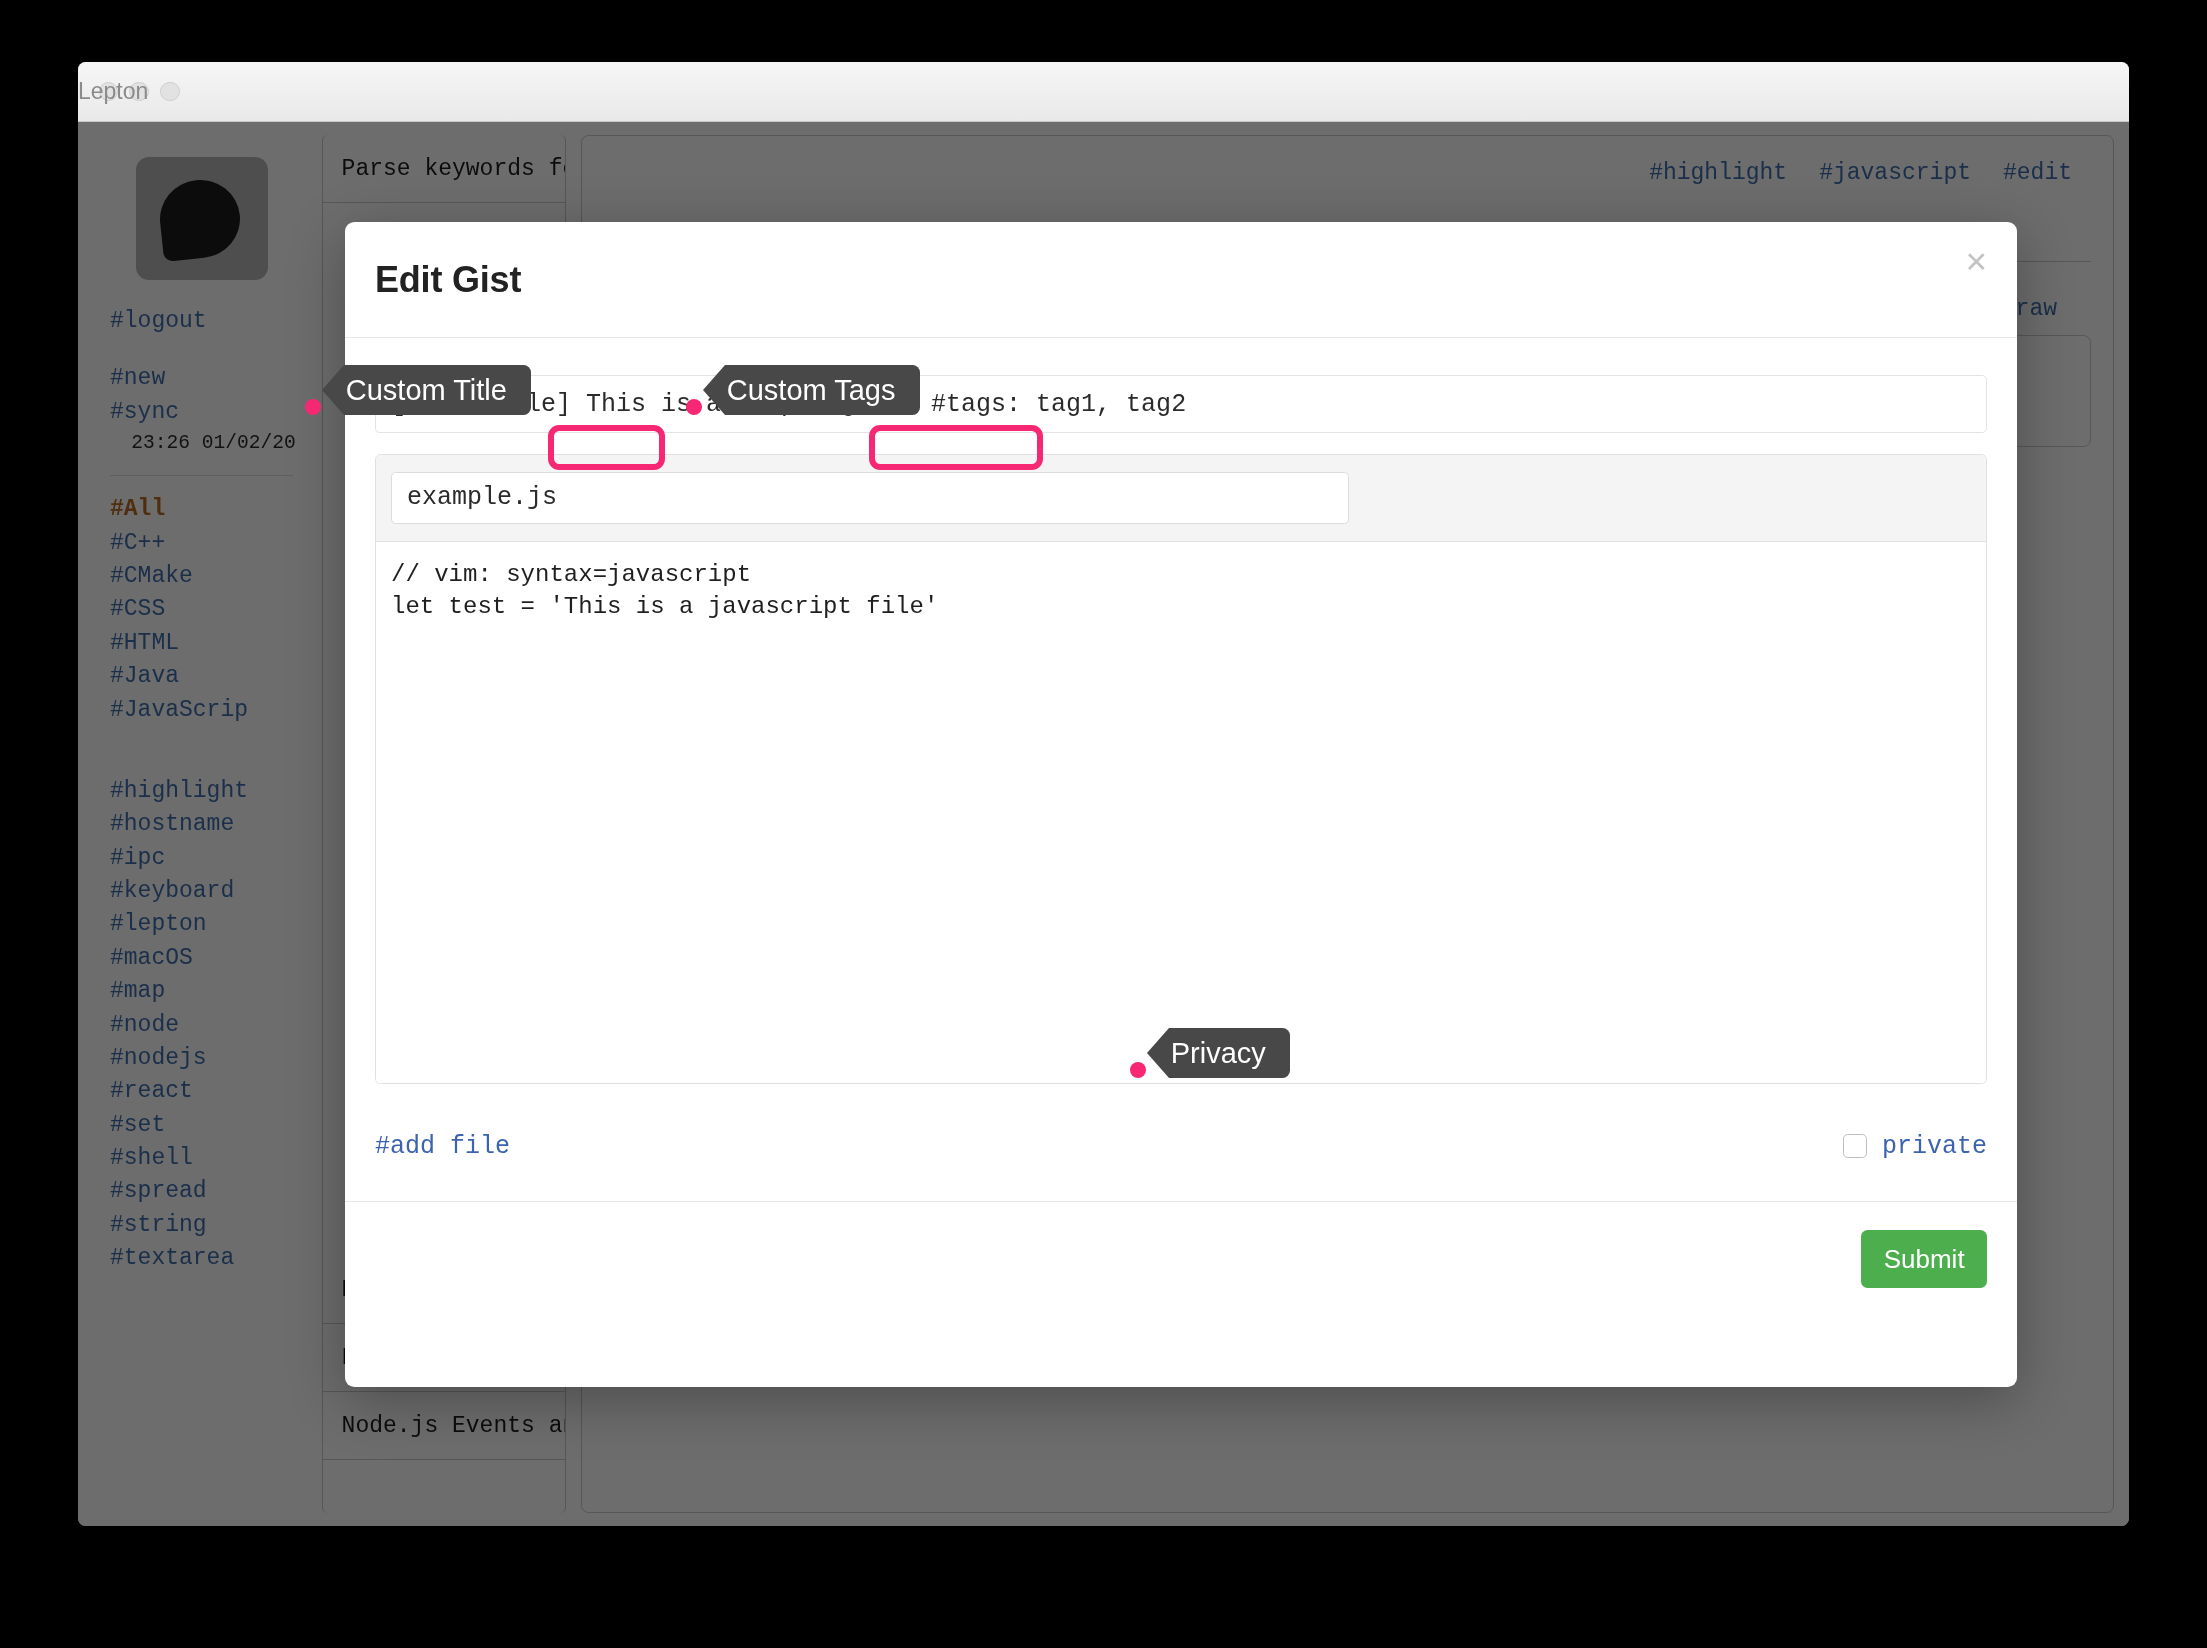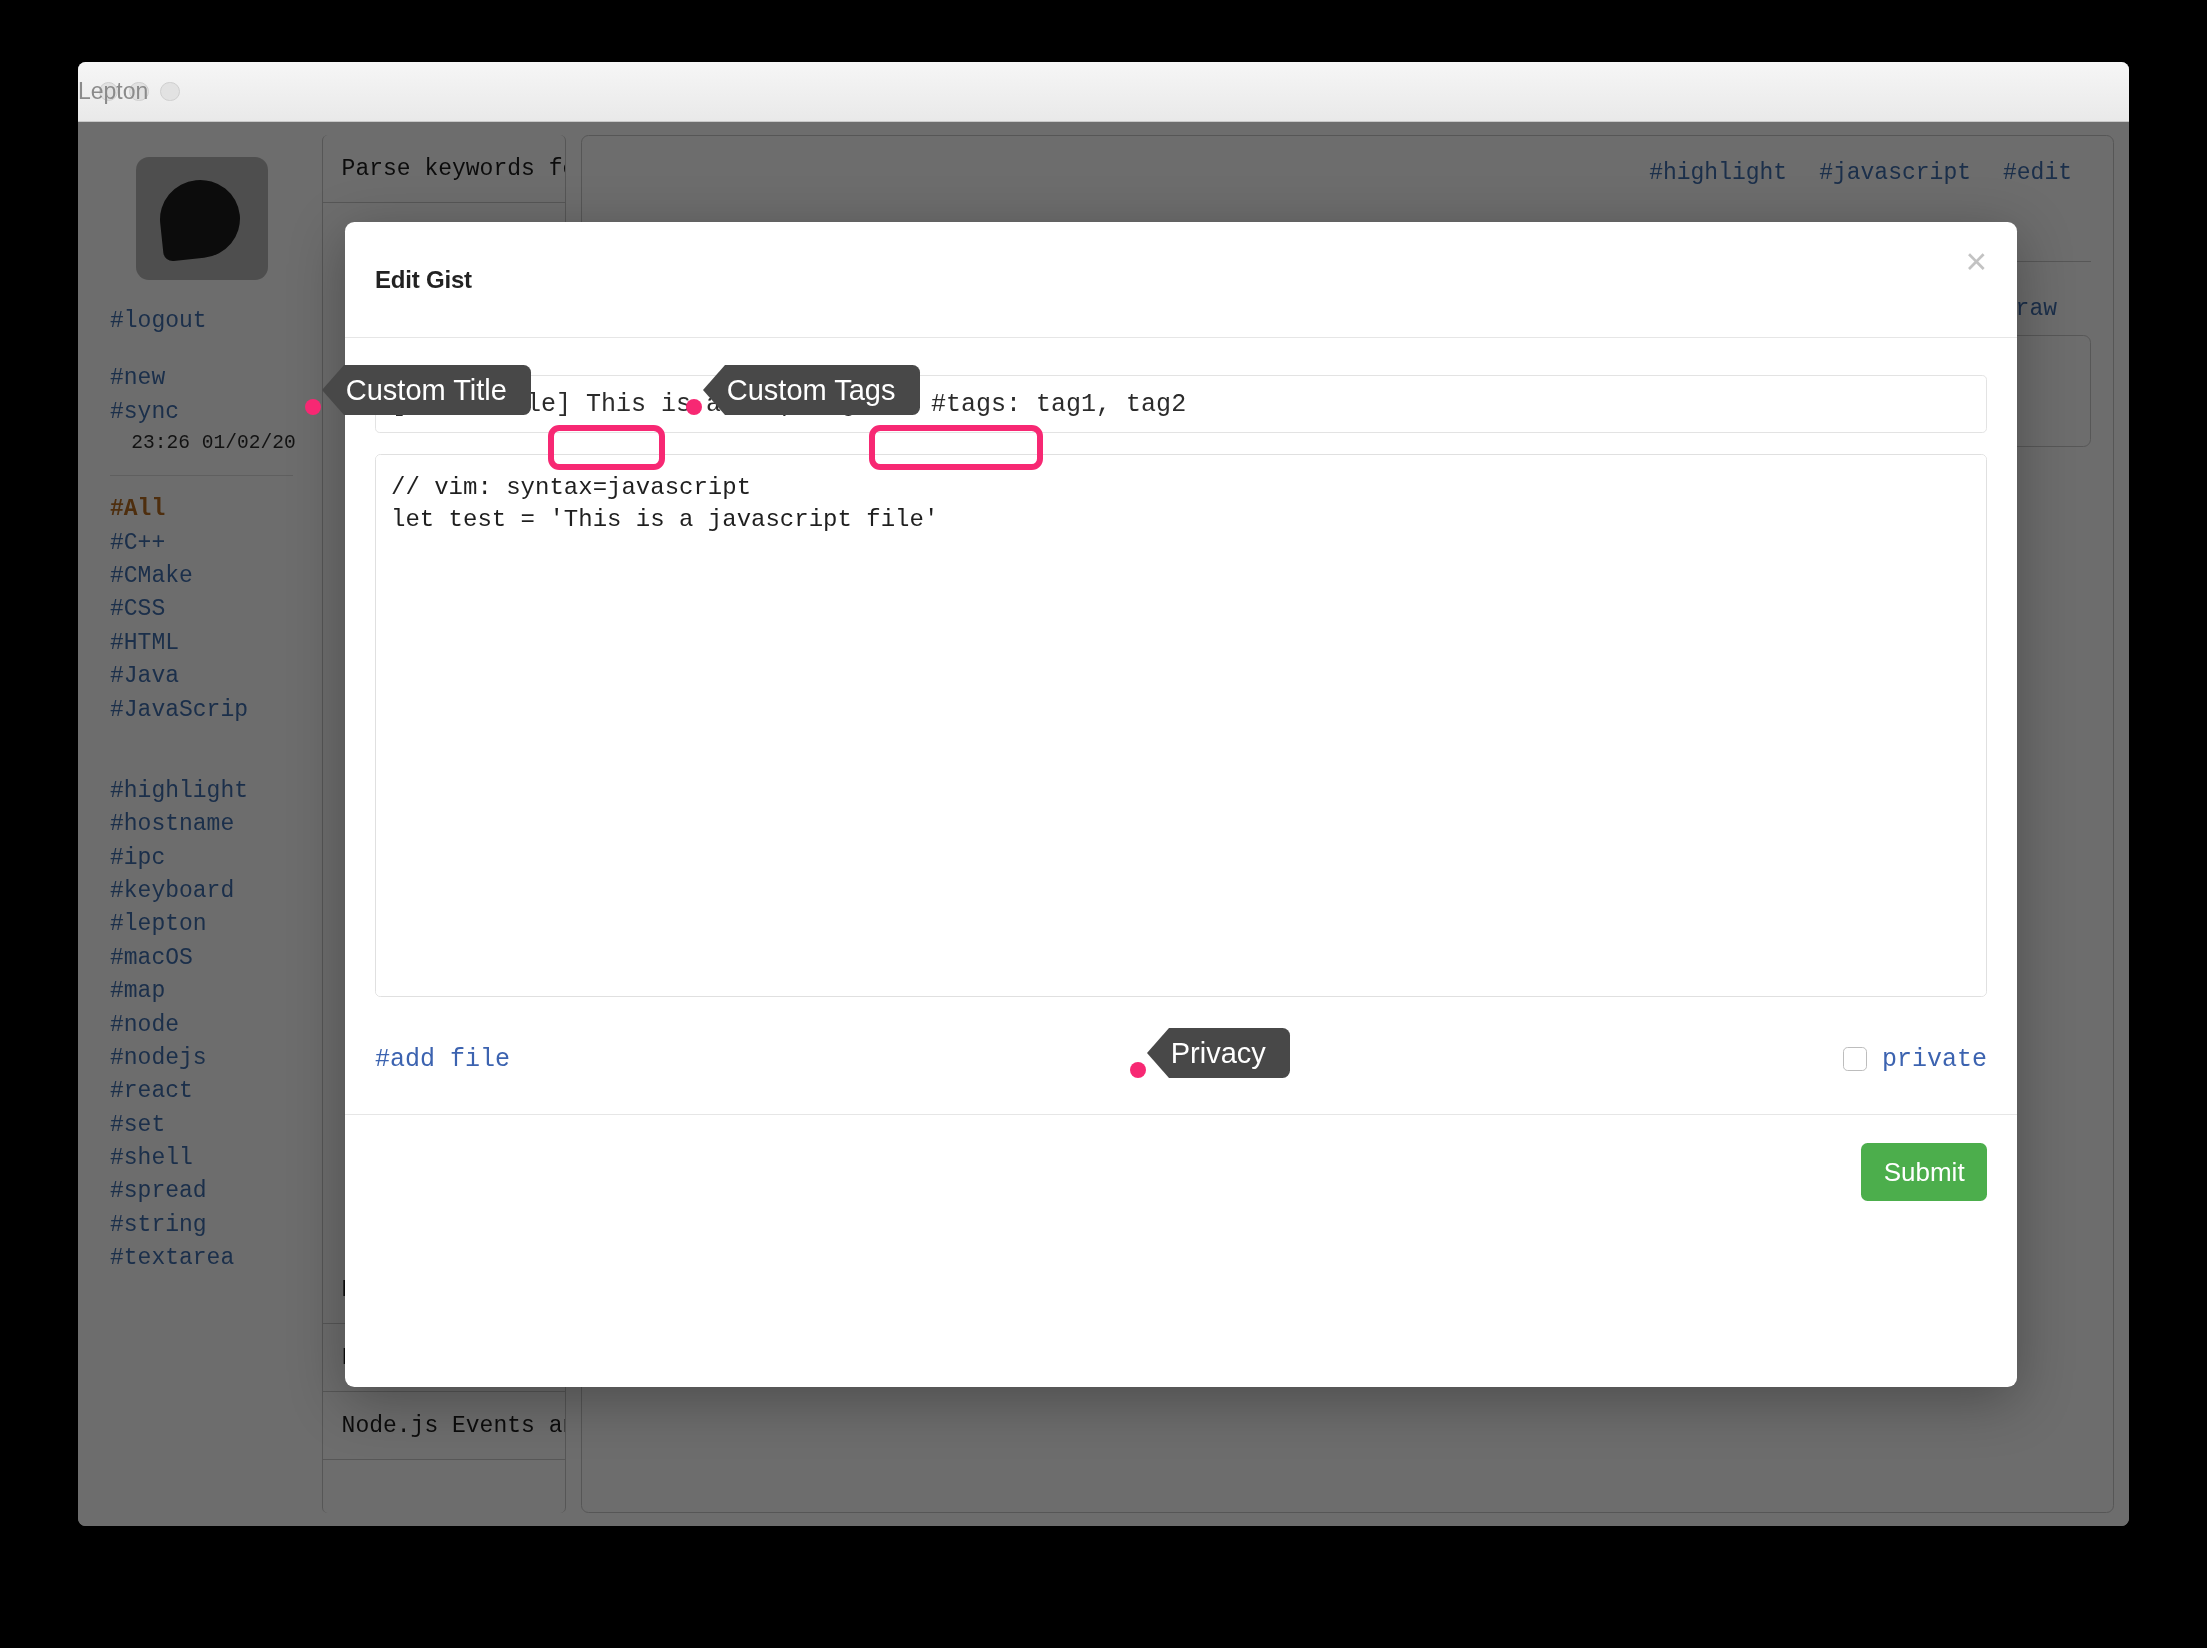--- a/index.html
+++ b/index.html
@@ -117,21 +117,21 @@
     border-radius: 9.3px;
     box-shadow: 0 13px 56px rgba(0,0,0,.30);
     overflow: visible;
   }
   #modal-header {
     position: relative; height: 116px;
     border-bottom: 0.9px solid #e6e6e6;
     display: flex; align-items: center;
   }
   #modal-title {
-    font-size: 24px; font-weight: bold; color: #222;
+    font-size: 36px; font-weight: bold; color: #222;
     margin-left: 30px; letter-spacing: -0.2px;
   }
   #modal-close {
     position: absolute; right: 30px; top: 20.5px;
     font-size: 37px; line-height: 1; color: #c3c3c3;
     background: none; border: none; cursor: pointer;
     font-family: "Liberation Sans", sans-serif;
   }
   #modal-body { padding: 37px 30px 0 30px; position: relative; }
 
@@ -306,20 +306,23 @@
   <div id="modal">
     <div id="modal-header">
       <div id="modal-title">Edit Gist</div>
       <button id="modal-close">×</button>
     </div>
 
     <div id="modal-body">
       <input class="desc-input" value="[Gist Title] This is a sample gist. #tags: tag1, tag2" style="">
 
       <div class="file-panel">
+        <div class="file-head">
+          <input class="file-name-input" value="example.js" style="">
+        </div>
         <div class="file-body">// vim: syntax=javascript
 let test = 'This is a javascript file'</div>
       </div>
 
       <div class="modal-row">
         <a class="add-file">#add file</a>
         <div class="privacy-group">
           <div class="priv-checkbox"></div>
           <span class="priv-label">private</span>
         </div>

